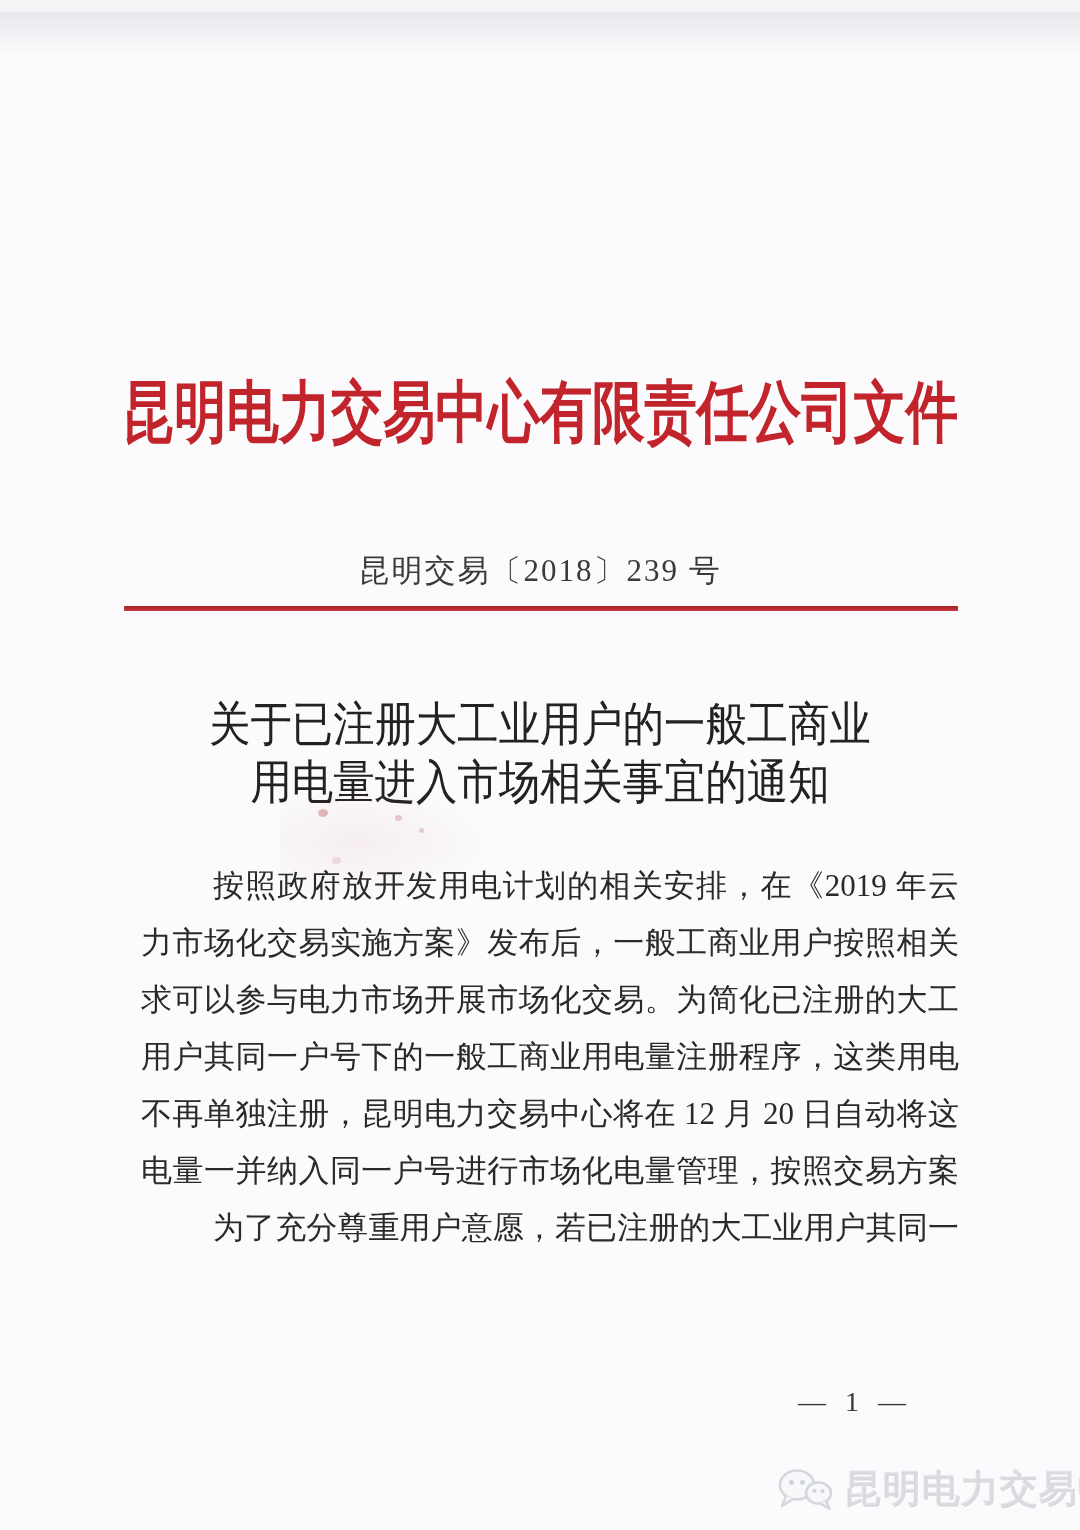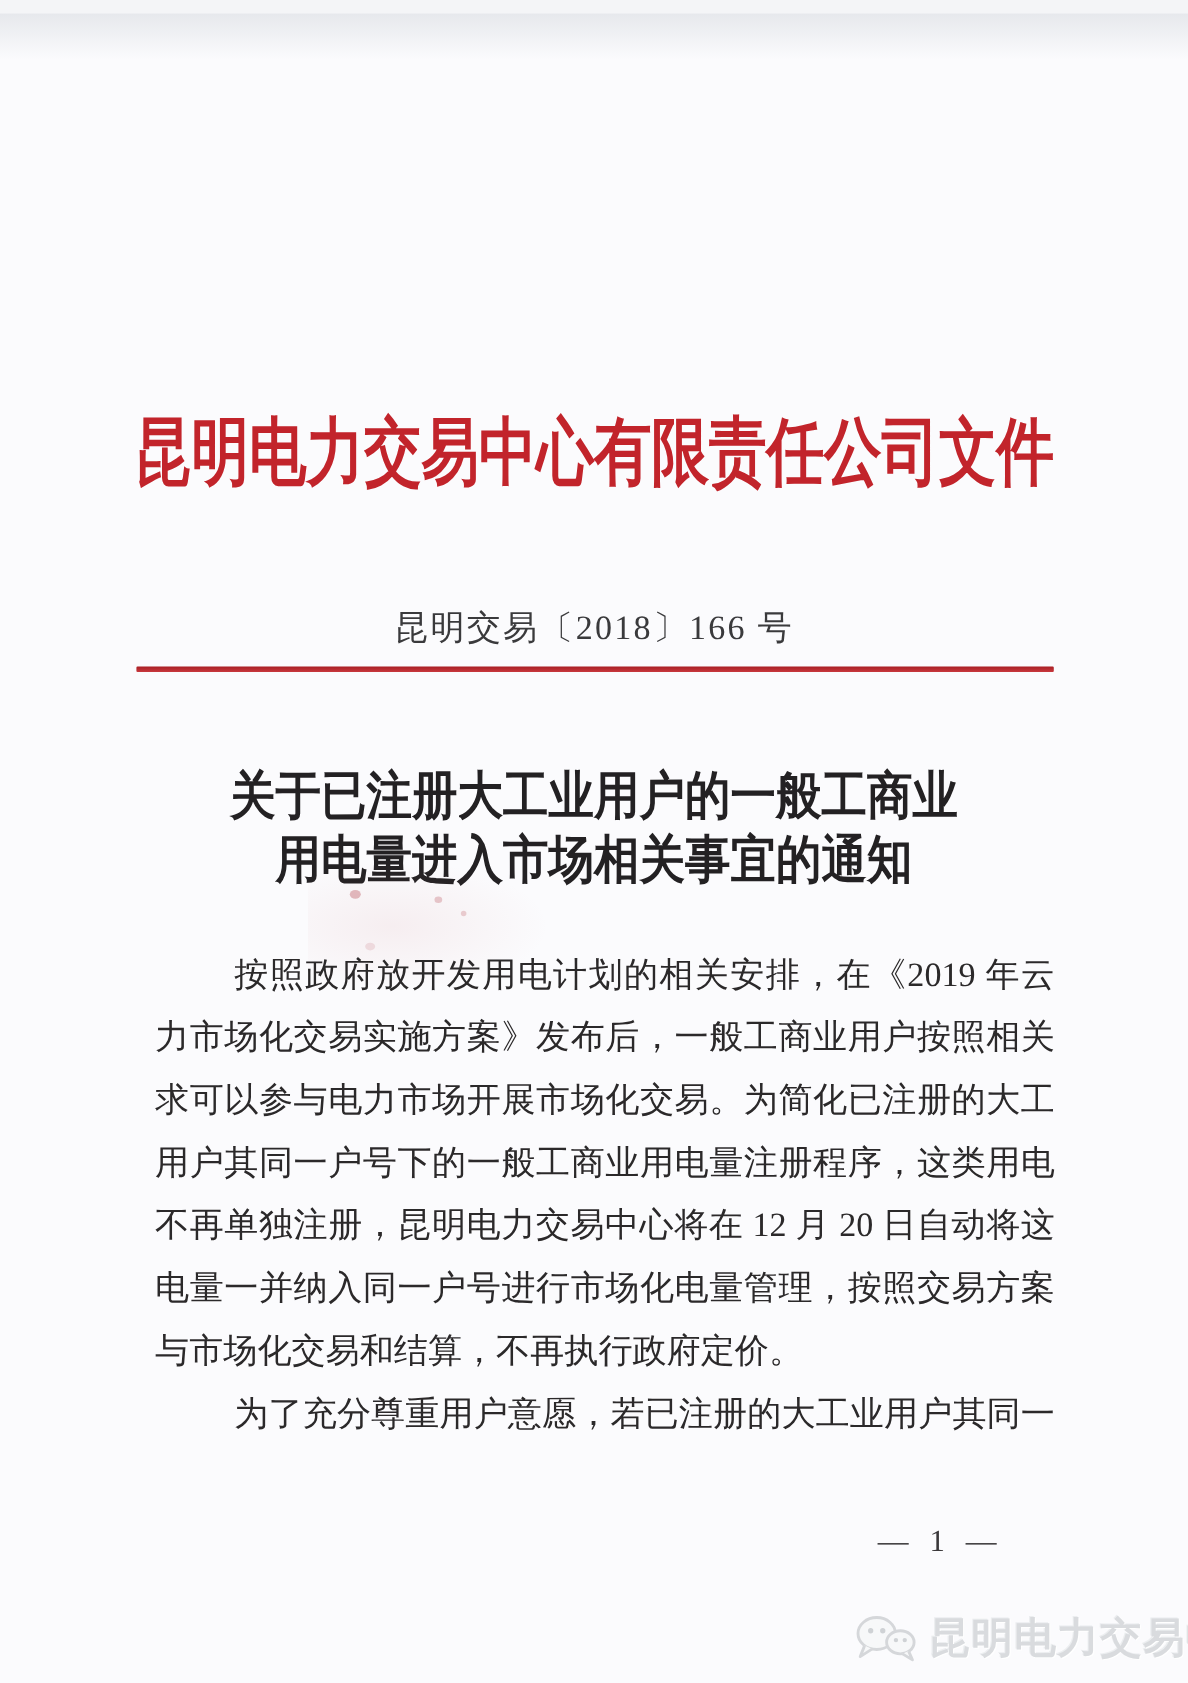--- a/index.html
+++ b/index.html
@@ -57,21 +57,21 @@
     background: linear-gradient(#a81f24, #c9393e);
     border-radius: 1px;
   }
   
   .notice-title {
     position: absolute;
     left: 0; top: 683px;
     width: 100%;
     margin: 0;
     text-align: center;
-    font-weight: bold;
+    font-weight: normal;
     font-size: 47px;
     line-height: 58px;
     color: #232123;
   }
   .notice-title .tline {
     display: block;
     transform: scaleX(0.88);
     transform-origin: 50% 50%;
     white-space: nowrap;
   }
@@ -131,21 +131,21 @@
 </head>
 <body>
 
 <div class="page">
   <div class="top-shade"></div>
 
   <h1 class="org-header" style="color:#c2242b">
     <span class="squeeze">昆明电力交易中心有限责任公司文件</span>
   </h1>
 
-  <div class="doc-number">昆明交易〔2018〕166 号</div>
+  <div class="doc-number">昆明交易〔2018〕239 号</div>
 
   <div class="red-divider"></div>
 
   <h2 class="notice-title">
     <span class="tline">关于已注册大工业用户的一般工商业</span>
     <span class="tline">用电量进入市场相关事宜的通知</span>
   </h2>
 
   <div class="stamp-remnant stamp-haze"></div>
   <div class="stamp-remnant stamp-dot d1"></div>
@@ -153,21 +153,20 @@
   <div class="stamp-remnant stamp-dot d3"></div>
   <div class="stamp-remnant stamp-dot d4"></div>
 
   <div class="doc-body">
     <div class="line fill indent">按照政府放开发用电计划的相关安排，在《2019 年云南电</div>
     <div class="line fill">力市场化交易实施方案》发布后，一般工商业用户按照相关要</div>
     <div class="line fill">求可以参与电力市场开展市场化交易。为简化已注册的大工业</div>
     <div class="line fill">用户其同一户号下的一般工商业用电量注册程序，这类用电将</div>
     <div class="line fill">不再单独注册，昆明电力交易中心将在 12 月 20 日自动将这部</div>
     <div class="line fill">电量一并纳入同一户号进行市场化电量管理，按照交易方案参</div>
-    <div class="line">与市场化交易和结算，不再执行政府定价。</div>
     <div class="line fill indent">为了充分尊重用户意愿，若已注册的大工业用户其同一户</div>
   </div>
 
   <div class="page-number">— 1 —</div>
 
   <div class="footer-watermark">
     <svg width="58" height="48" viewBox="0 0 58 48" aria-hidden="true">
       <g fill="none" stroke="#d5d7da" stroke-width="2.6">
         <ellipse cx="21" cy="19" rx="17" ry="14.5" fill="#f7f8f9"></ellipse>
         <path d="M10 30 L6 40 L17 33" fill="#f7f8f9" stroke-linejoin="round"></path>

